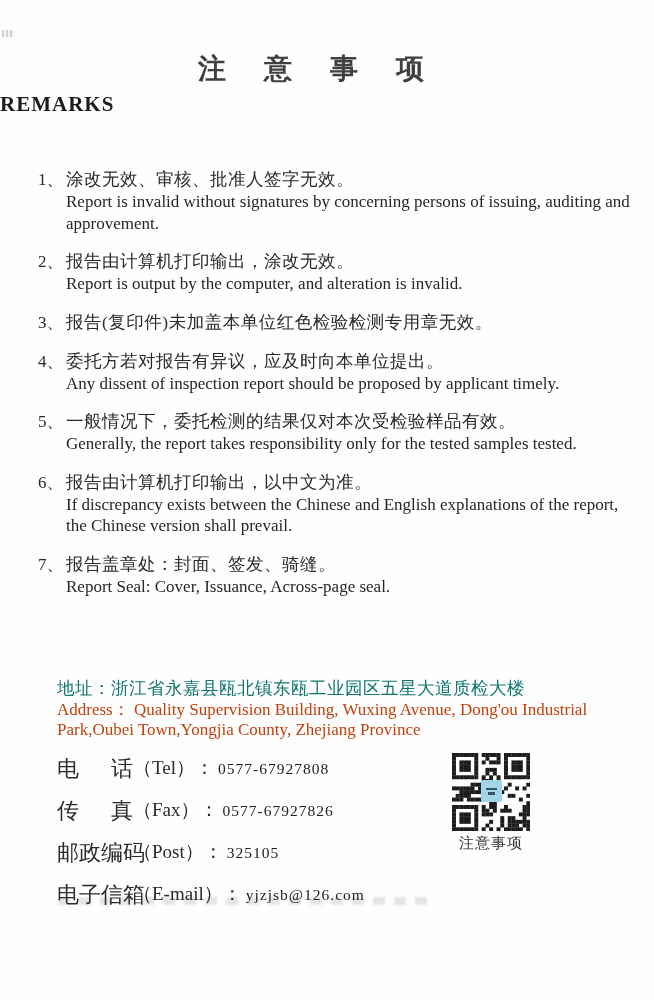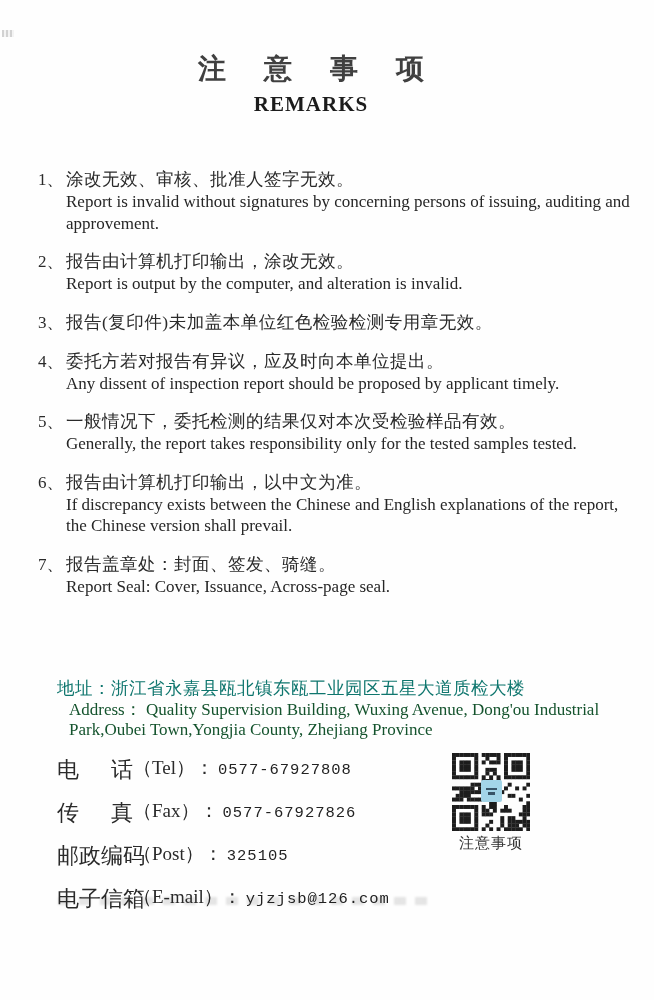--- a/index.html
+++ b/index.html
@@ -23,54 +23,54 @@
     filter:blur(.6px);opacity:.5;
   }
   .title-cn{
     position:absolute;top:50px;left:0;width:622px;
     text-align:center;text-indent:38px;
     font-size:28px;font-weight:bold;letter-spacing:38px;
     color:#404040;white-space:nowrap;
   }
   .title-en{
     position:absolute;top:92px;left:0;width:622px;
-    text-align:center;
+    text-align:left;
     font-size:21px;font-weight:bold;letter-spacing:1px;color:#1c1c1c;
   }
   .items{
     position:absolute;left:38px;top:168px;width:594px;
   }
   .item{display:flex;margin-bottom:16px;}
   .item .num{
     flex:0 0 28px;font-size:17px;line-height:23px;color:#2a2a2a;
   }
   .item .body{flex:1 1 auto;}
   .item .cn{
     font-size:17.5px;line-height:23px;letter-spacing:.5px;color:#2a2a2a;
   }
   .item .en{
     font-size:17px;line-height:21.5px;color:#262626;
   }
   .address{
     position:absolute;left:57px;top:676px;width:574px;
   }
   .address .cn{font-size:17.5px;line-height:24px;letter-spacing:.5px;color:#0f766e;}
-  .address .en{font-size:17px;line-height:20px;color:#14532d;margin-left:12px;}
+  .address .en{font-size:17px;line-height:20px;color:#c2410c;}
   .contacts{
     position:absolute;left:57px;top:757px;width:380px;
   }
   .contact-row{margin-bottom:19px;line-height:22px;white-space:nowrap;}
   .contact-row .cn-label{
     display:inline-block;width:76px;
     text-align:justify;text-align-last:justify;
     font-size:22px;color:#2a2a2a;vertical-align:bottom;
   }
   .contact-row .paren{font-size:19px;color:#2a2a2a;}
   .contact-row .value{
-    font-family:Liberation Mono, monospace;
+    font-family:Liberation Serif, serif;
     font-size:15.5px;letter-spacing:1px;color:#222;padding-left:4px;
   }
   .qr-wrap{position:absolute;left:452px;top:753px;width:78px;height:78px;}
   .qr-wrap svg{display:block;width:78px;height:78px;}
   .qr-wrap svg rect{fill:#1d1d1d;}
   .qr-logo{
     position:absolute;left:29px;top:27px;width:21px;height:22px;
     border-radius:2px;display:flex;flex-direction:column;
     align-items:center;justify-content:center;gap:2px;
   }

